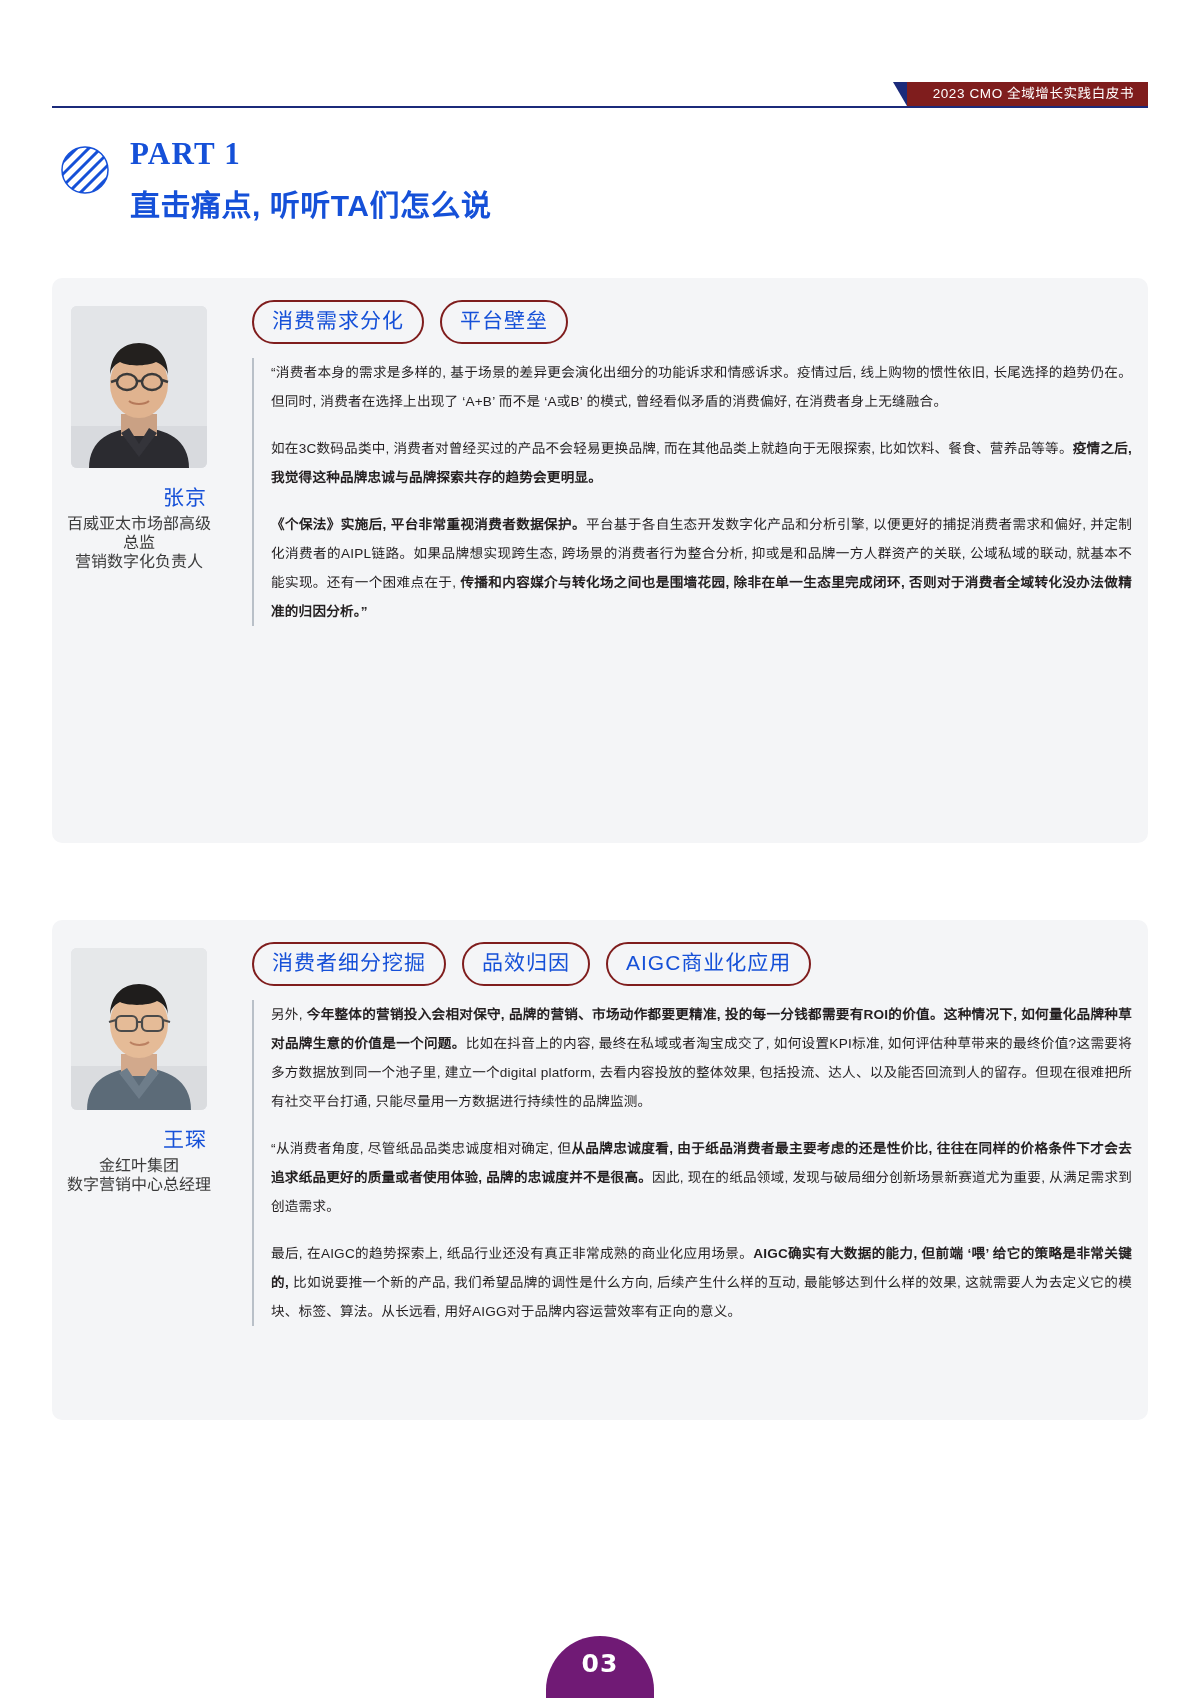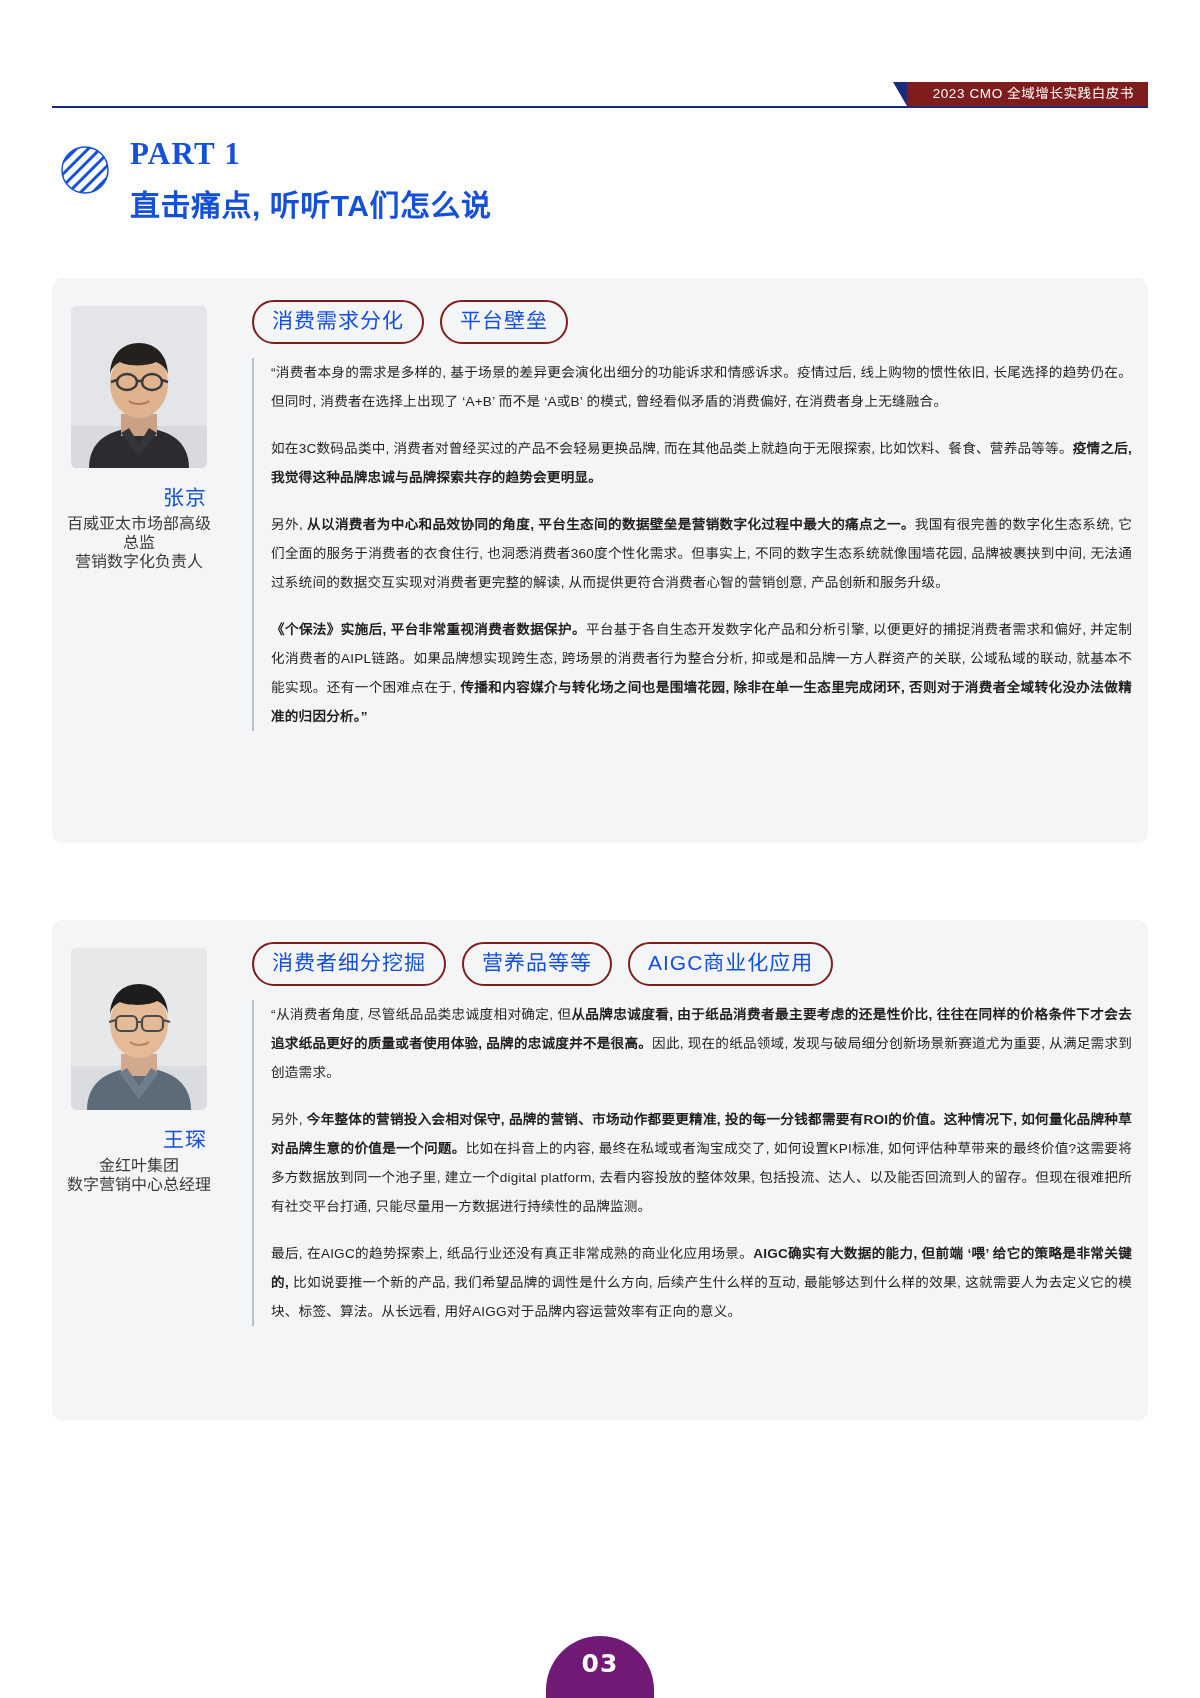--- a/index.html
+++ b/index.html
@@ -262,21 +262,20 @@
   </div>
 
   <div class="tags">
     <div class="tag">消费需求分化</div>
     <div class="tag">平台壁垒</div>
   </div>
 
   <div class="quote">
       <p><span>“消费者本身的需求是多样的, 基于场景的差异更会演化出细分的功能诉求和情感诉求。</span><span>疫情过后, 线上购物的惯性依旧, 长尾选择的趋势仍在。但同时, 消费者在选择上出现了 ‘A+B’ 而不是 ‘A或B’ 的模式, 曾经看似矛盾的消费偏好, 在消费者身上无缝融合。</span></p>
       <p><span>如在3C数码品类中, 消费者对曾经买过的产品不会轻易更换品牌, 而在其他品类上就趋向于无限探索, 比如饮料、餐食、营养品等等。</span><b>疫情之后, 我觉得这种品牌忠诚与品牌探索共存的趋势会更明显。</b></p>
-      <p><span>另外, </span><b>从以消费者为中心和品效协同的角度, 平台生态间的数据壁垒是营销数字化过程中最大的痛点之一。</b><span>我国有很完善的数字化生态系统, 它们全面的服务于消费者的衣食住行, 也洞悉消费者360度个性化需求。但事实上, 不同的数字生态系统就像围墙花园, 品牌被裹挟到中间, 无法通过系统间的数据交互实现对消费者更完整的解读, 从而提供更符合消费者心智的营销创意, 产品创新和服务升级。</span></p>
       <p><b>《个保法》实施后, 平台非常重视消费者数据保护。</b><span>平台基于各自生态开发数字化产品和分析引擎, 以便更好的捕捉消费者需求和偏好, 并定制化消费者的AIPL链路。如果品牌想实现跨生态, 跨场景的消费者行为整合分析, 抑或是和品牌一方人群资产的关联, 公域私域的联动, 就基本不能实现。还有一个困难点在于, </span><b>传播和内容媒介与转化场之间也是围墙花园, 除非在单一生态里完成闭环, 否则对于消费者全域转化没办法做精准的归因分析。”</b></p>
     </div>
 </div>
 
 <div class="card" id="card-2">
   <div class="portrait">
     <svg width="136" height="162" viewBox="0 0 136 162">
       <rect width="136" height="162" fill="#e6e8ea"></rect>
       <rect x="0" y="118" width="136" height="44" fill="#dadcdf"></rect>
       <path d="M16 162c0-30 24-42 52-42s52 12 52 42z" fill="#5c6b78"></path>
@@ -295,24 +294,24 @@
     </svg>
   </div>
   <div class="person-name">王琛</div>
   <div class="person-role">
     <div>金红叶集团</div>
     <div>数字营销中心总经理</div>
   </div>
 
   <div class="tags">
     <div class="tag">消费者细分挖掘</div>
-    <div class="tag">营养品等等</div>
+    <div class="tag">品效归因</div>
     <div class="tag">AIGC商业化应用</div>
   </div>
 
   <div class="quote">
+      <p><span>另外, </span><b>今年整体的营销投入会相对保守, 品牌的营销、市场动作都要更精准, 投的每一分钱都需要有ROI的价值。这种情况下, 如何量化品牌种草对品牌生意的价值是一个问题。</b><span>比如在抖音上的内容, 最终在私域或者淘宝成交了, 如何设置KPI标准, 如何评估种草带来的最终价值?这需要将多方数据放到同一个池子里, 建立一个digital platform, 去看内容投放的整体效果, 包括投流、达人、以及能否回流到人的留存。但现在很难把所有社交平台打通, 只能尽量用一方数据进行持续性的品牌监测。</span></p>
       <p><span>“从消费者角度, 尽管纸品品类忠诚度相对确定, 但</span><b>从品牌忠诚度看, 由于纸品消费者最主要考虑的还是性价比, 往往在同样的价格条件下才会去追求纸品更好的质量或者使用体验, 品牌的忠诚度并不是很高。</b><span>因此, 现在的纸品领域, 发现与破局细分创新场景新赛道尤为重要, 从满足需求到创造需求。</span></p>
-      <p><span>另外, </span><b>今年整体的营销投入会相对保守, 品牌的营销、市场动作都要更精准, 投的每一分钱都需要有ROI的价值。这种情况下, 如何量化品牌种草对品牌生意的价值是一个问题。</b><span>比如在抖音上的内容, 最终在私域或者淘宝成交了, 如何设置KPI标准, 如何评估种草带来的最终价值?这需要将多方数据放到同一个池子里, 建立一个digital platform, 去看内容投放的整体效果, 包括投流、达人、以及能否回流到人的留存。但现在很难把所有社交平台打通, 只能尽量用一方数据进行持续性的品牌监测。</span></p>
       <p><span>最后, 在AIGC的趋势探索上, 纸品行业还没有真正非常成熟的商业化应用场景。</span><b>AIGC确实有大数据的能力, 但前端 ‘喂’ 给它的策略是非常关键的, </b><span>比如说要推一个新的产品, 我们希望品牌的调性是什么方向, 后续产生什么样的互动, 最能够达到什么样的效果, 这就需要人为去定义它的模块、标签、算法。从长远看, 用好AIGG对于品牌内容运营效率有正向的意义。</span></p>
     </div>
 </div>
 
 <div class="page-badge">03</div>
 
 </body></html>

